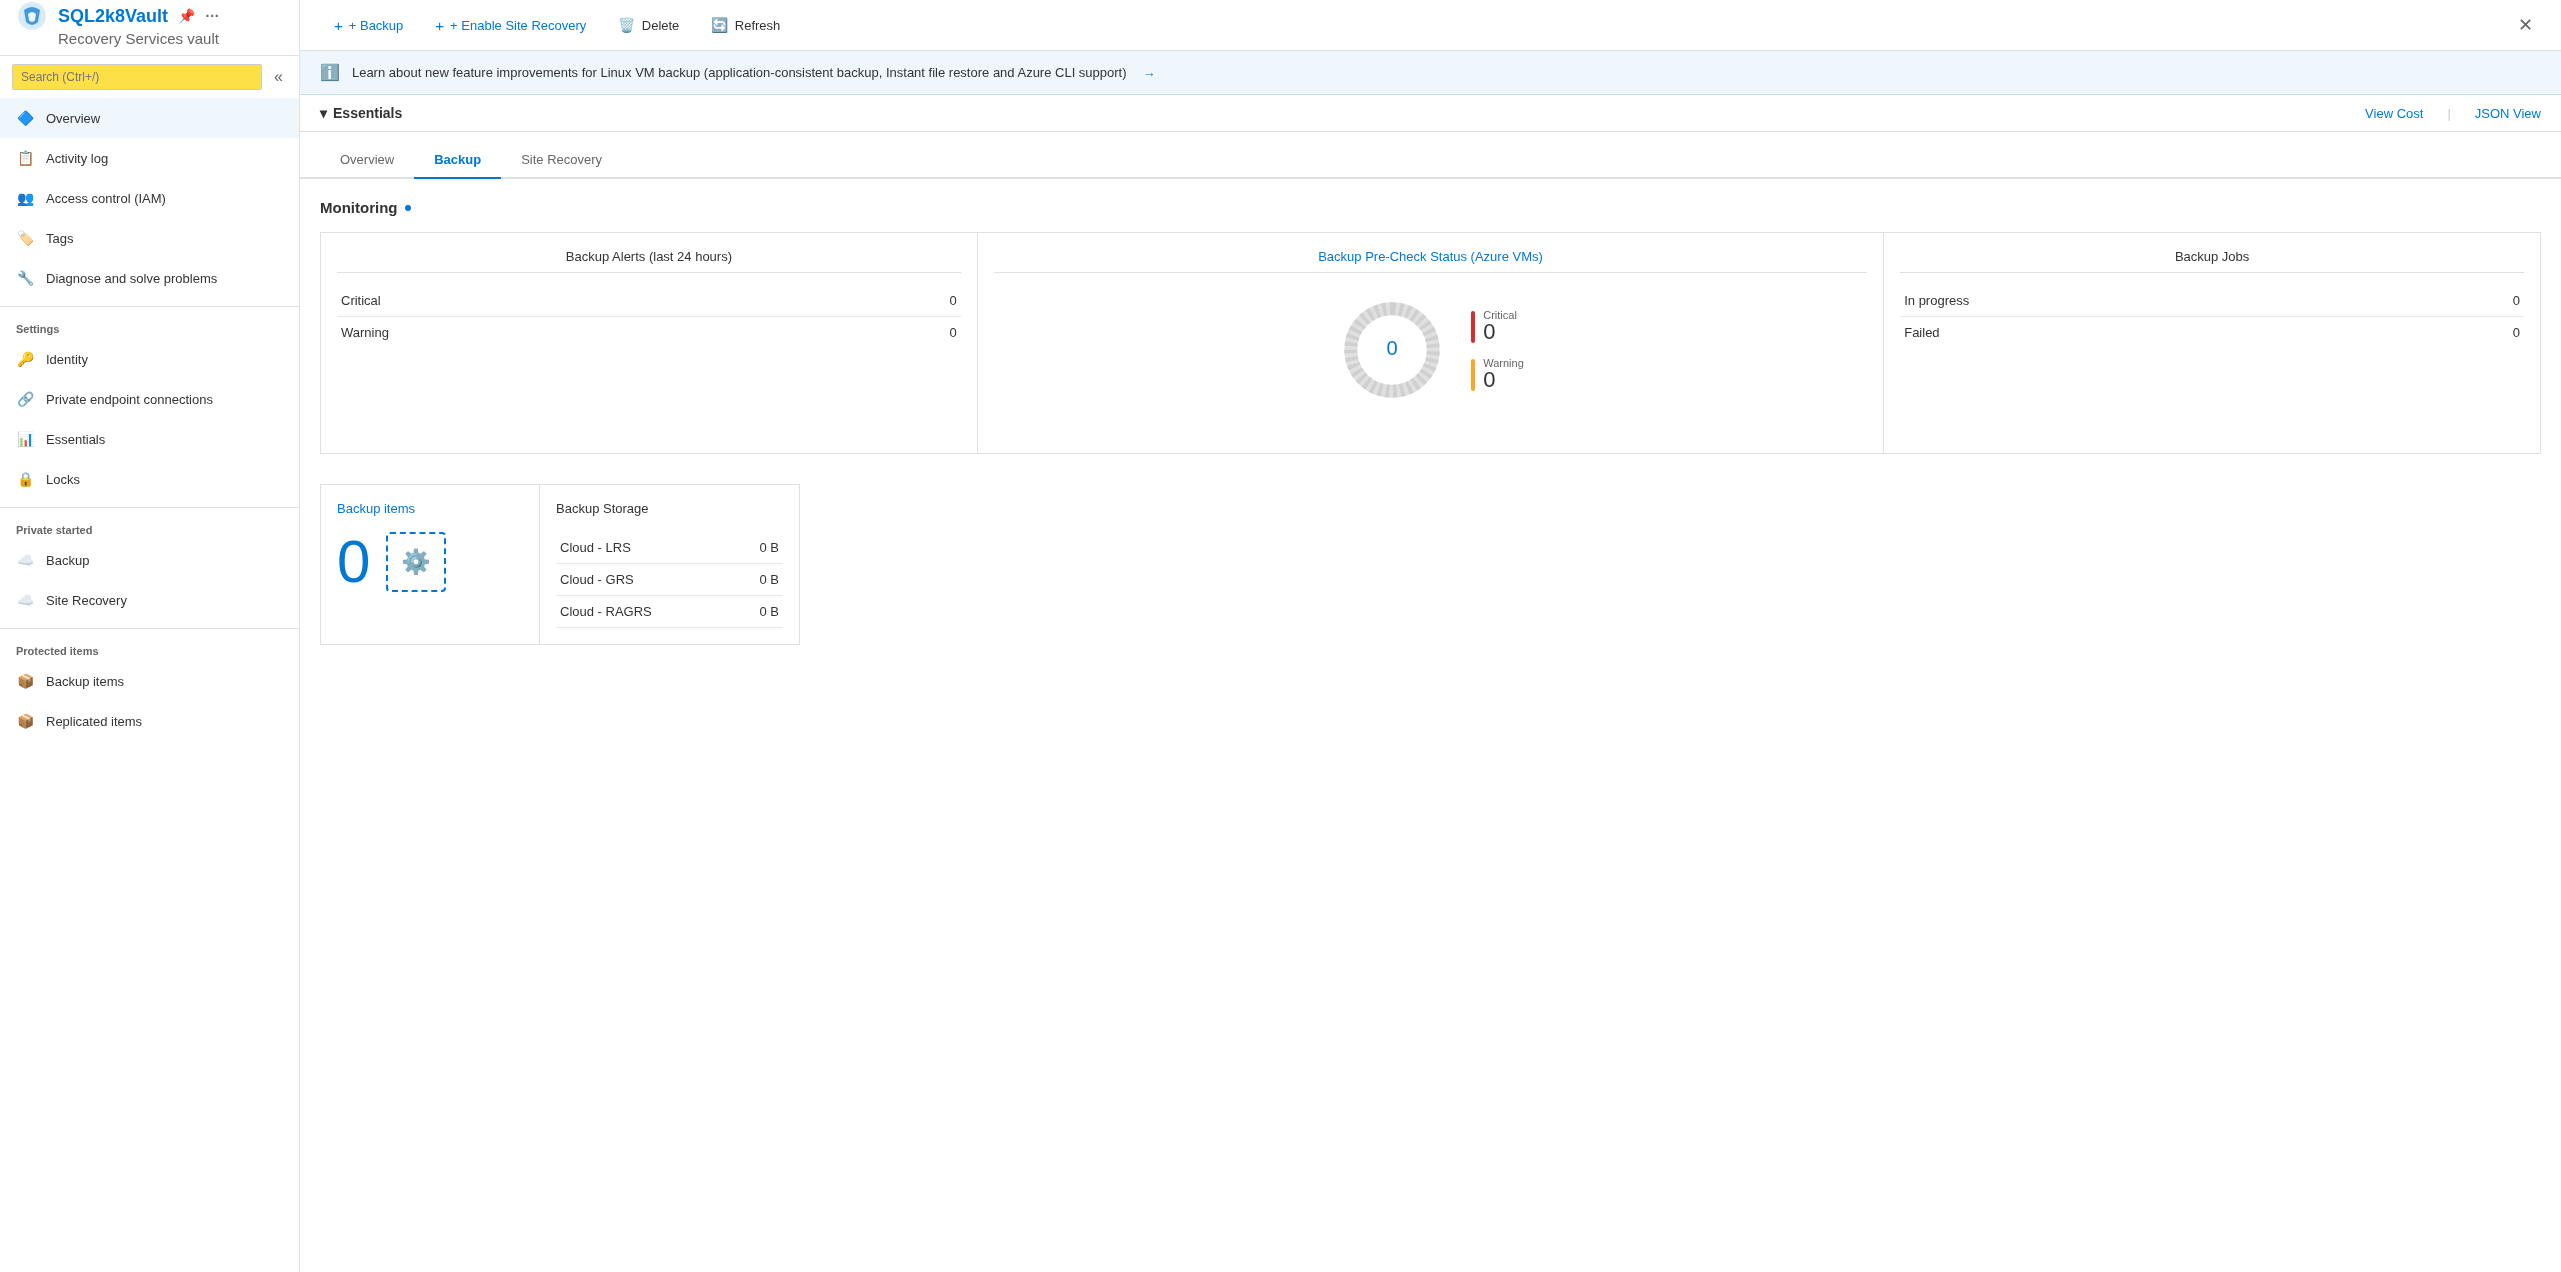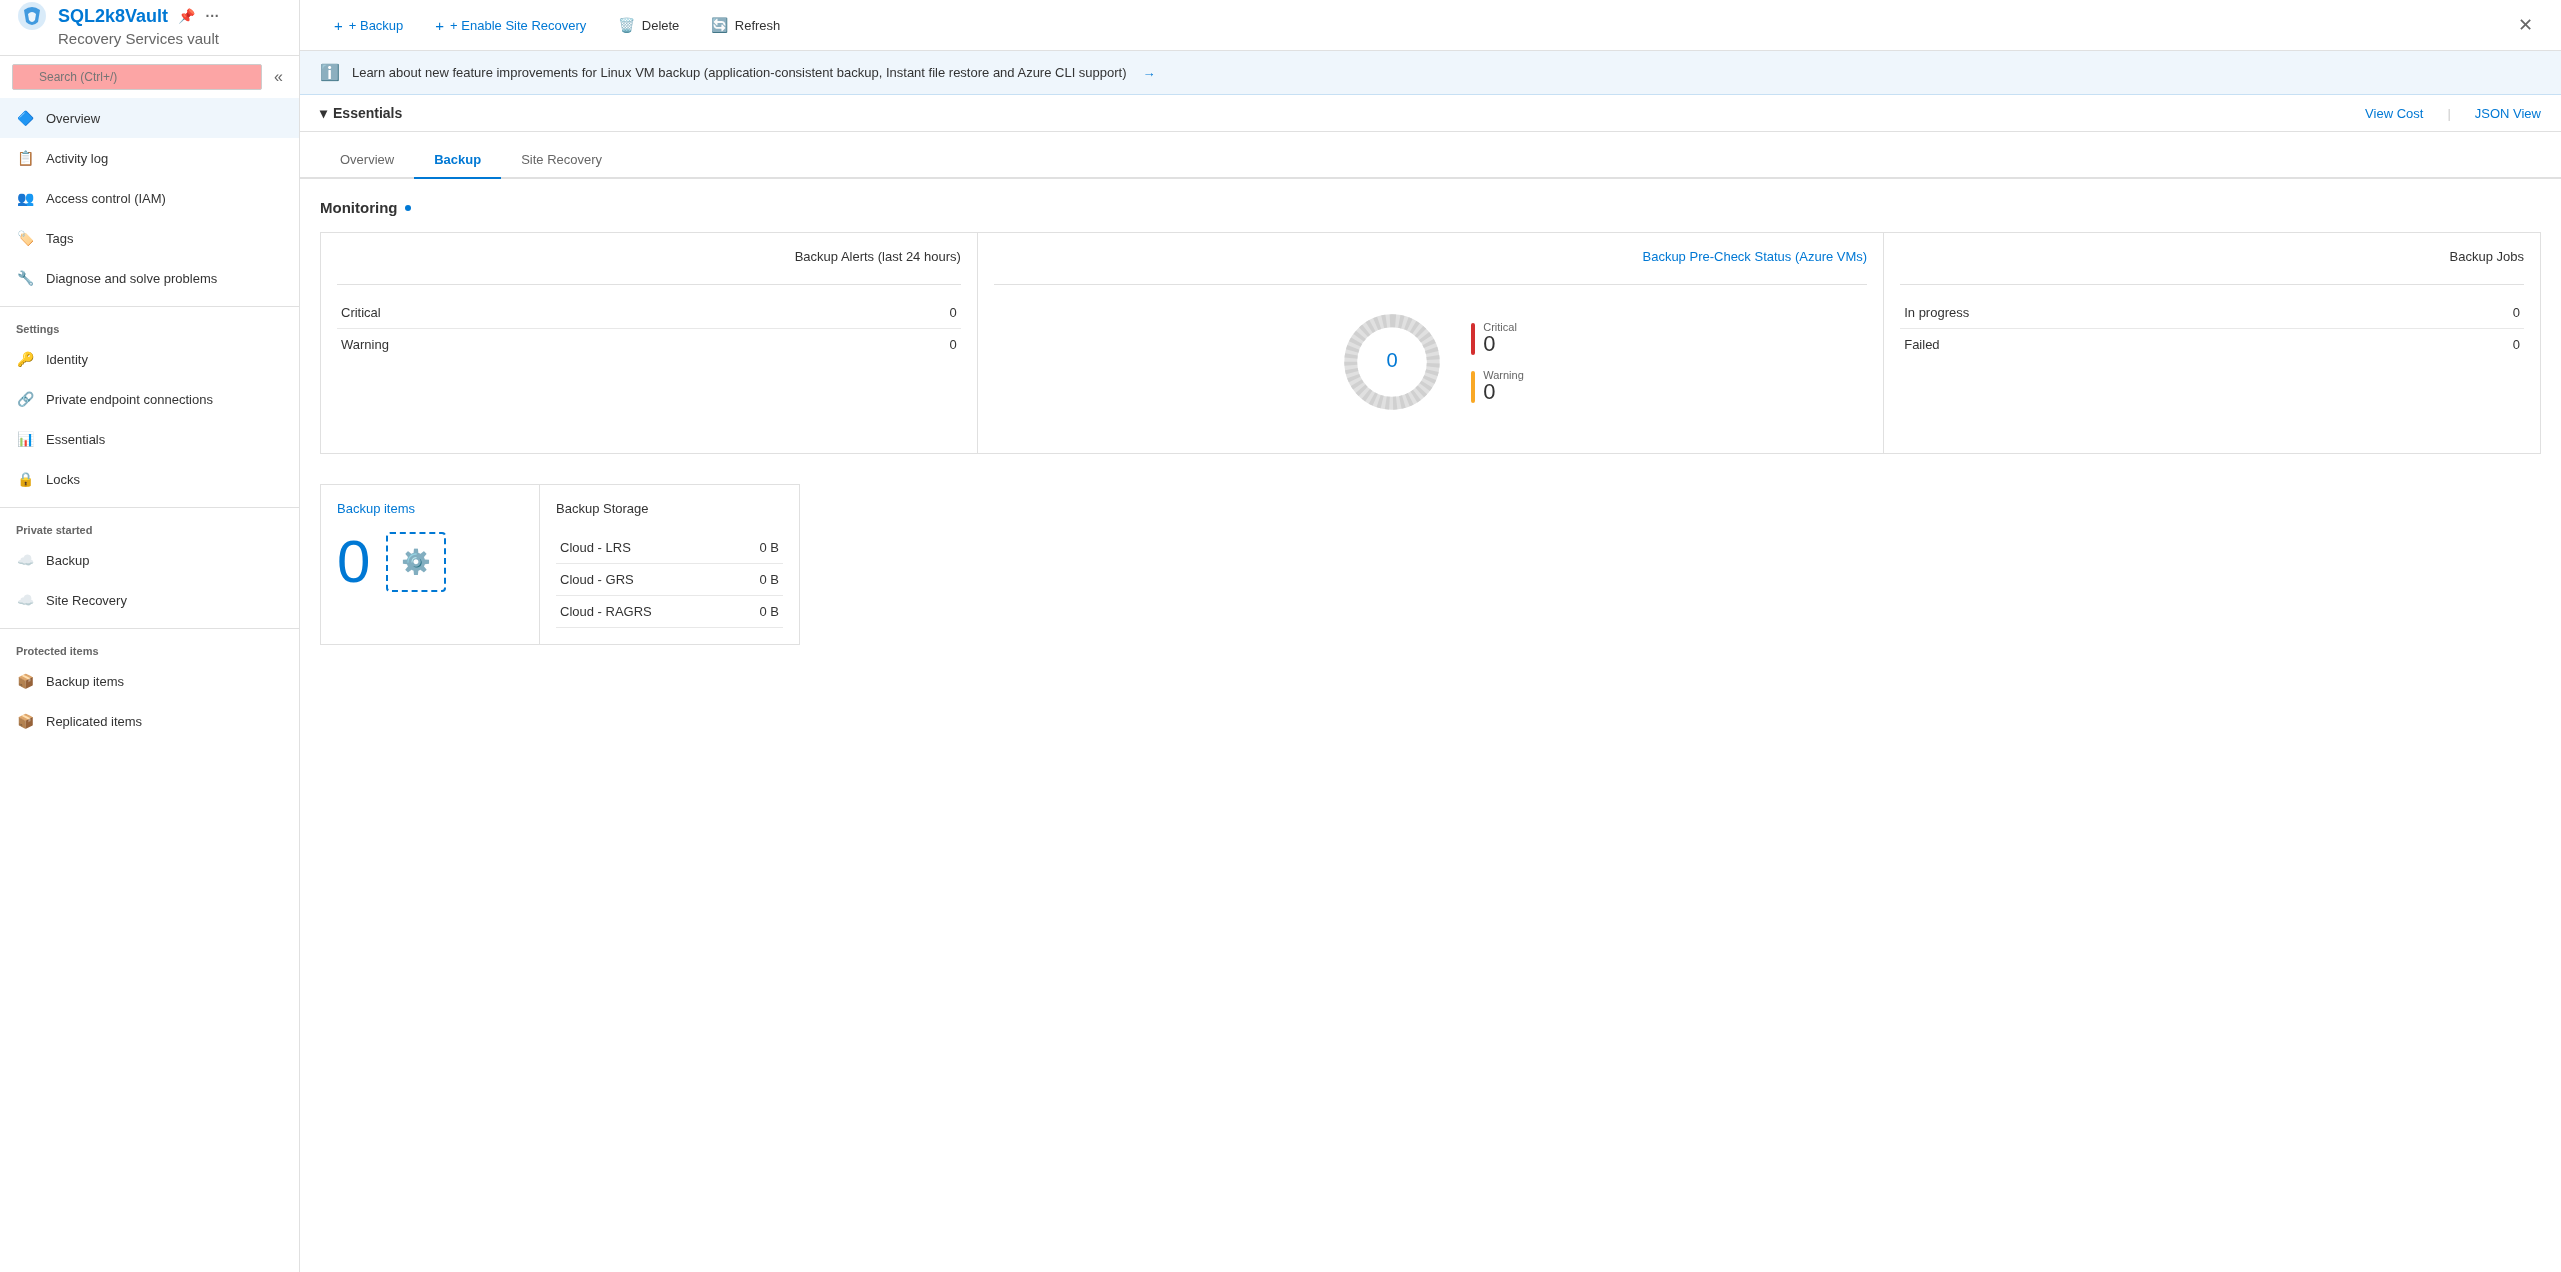--- a/index.html
+++ b/index.html
@@ -5,21 +5,21 @@
     * { box-sizing: border-box; margin: 0; padding: 0; }
     body { font-family: 'Segoe UI', Arial, sans-serif; font-size: 13px; color: #333; background: #f3f2f1; display: flex; height: 100vh; overflow: hidden; }
 
     
     .sidebar { width: 300px; min-width: 300px; background: #fff; border-right: 1px solid #e0e0e0; display: flex; flex-direction: column; overflow: hidden; }
     .sidebar-header { padding: 0 16px 8px; border-bottom: 1px solid #e0e0e0; }
     .sidebar-app-name { font-size: 18px; font-weight: 600; color: #0078d4; display: flex; align-items: center; gap: 10px; }
     .sidebar-app-name .vault-icon { width: 32px; height: 32px; }
     .sidebar-subtitle { font-size: 15px; color: #666; padding-left: 42px; margin-top: -2px; }
     .sidebar-toolbar { display: flex; align-items: center; gap: 8px; padding: 8px 12px; }
-    .search-box { flex: 1; border: 1px solid #ccc; padding: 5px 26px; font-size: 12px; border-radius: 2px; color: #555; background: #fca5a5; }
+    .search-box { flex: 1; border: 1px solid #ccc; padding: 5px 8px; font-size: 12px; border-radius: 2px; color: #555; background: #fde047; }
     .collapse-btn { background: none; border: none; cursor: pointer; font-size: 16px; color: #666; padding: 4px; }
     .sidebar-nav { flex: 1; overflow-y: auto; padding-bottom: 20px; }
     .nav-item { display: flex; align-items: center; gap: 10px; padding: 10px 16px; cursor: pointer; font-size: 13px; color: #333; position: relative; }
     .nav-item.active { background: #eff6fc; }
     .nav-item .nav-icon { width: 20px; height: 20px; display: flex; align-items: center; justify-content: center; font-size: 14px; flex-shrink: 0; }
     .nav-section-label { font-size: 11px; font-weight: 600; color: #666; padding: 16px 16px 4px; text-transform: none; border-top: 1px solid #e0e0e0; margin-top: 8px; }
 
     
     .main { flex: 1; display: flex; flex-direction: column; overflow: hidden; background: #fff; }
     .top-bar { display: flex; align-items: center; gap: 4px; padding: 10px 20px; border-bottom: 1px solid #e0e0e0; background: #fff; }
@@ -43,21 +43,21 @@
     .tab.active { color: #0078d4; border-bottom: 2px solid #0078d4; font-weight: 600; }
 
     .section-content { padding: 20px; }
     .section-title { font-size: 15px; font-weight: 700; margin-bottom: 16px; display: flex; align-items: center; gap: 8px; }
     .section-dot { width: 6px; height: 6px; background: #0078d4; border-radius: 50%; display: inline-block; }
 
     
     .cards-row { display: flex; gap: 0; margin-bottom: 30px; border: 1px solid #e0e0e0; }
     .card { flex: 1; border-right: 1px solid #e0e0e0; padding: 16px; min-height: 220px; }
     .card:last-child { border-right: none; }
-    .card-title { font-size: 13px; font-weight: 400; color: #333; text-align: right; padding-bottom: 20px; border-bottom: 1px solid #e0e0e0; margin-bottom: 12px; }
+    .card-title { font-size: 13px; font-weight: 400; color: #333; text-align: center; padding-bottom: 8px; border-bottom: 1px solid #e0e0e0; margin-bottom: 12px; }
     .card-title.link { color: #0078d4; cursor: pointer; }
     .card-row { display: flex; justify-content: space-between; padding: 8px 4px; border-bottom: 1px solid #e8e8e8; font-size: 13px; }
     .card-row:last-child { border-bottom: none; }
 
     
     .donut-container { display: flex; align-items: center; justify-content: center; gap: 24px; padding: 10px 0; }
     .donut-svg { width: 110px; height: 110px; }
     .donut-legend { display: flex; flex-direction: column; gap: 14px; }
     .legend-item { display: flex; align-items: flex-start; gap: 8px; }
     .legend-bar { width: 4px; height: 32px; border-radius: 2px; flex-shrink: 0; margin-top: 2px; }

